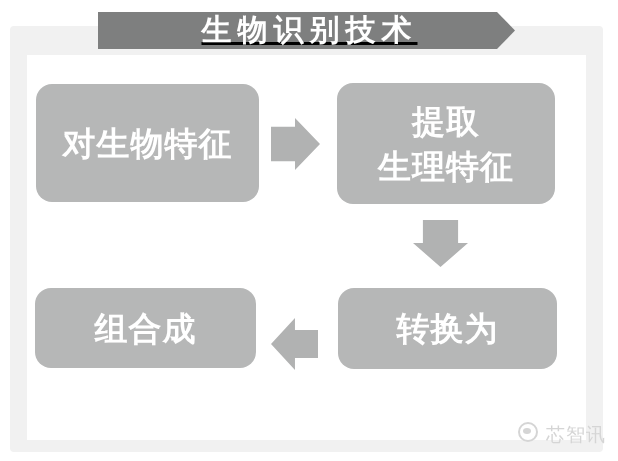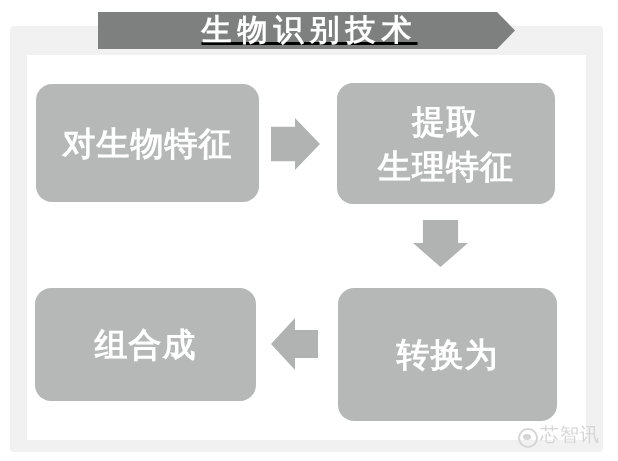--- a/index.html
+++ b/index.html
@@ -26,37 +26,37 @@
     letter-spacing:6px;padding-left:6px;white-space:nowrap;
   }
   .step-box{
     position:absolute;background:var(--box,#b6b7b7);border-radius:16px;
     display:flex;flex-direction:column;align-items:center;justify-content:center;
     color:var(--text,#ffffff);font-weight:bold;font-size:33px;line-height:45px;
     letter-spacing:1px;text-align:center;
   }
   .box-1{left:36px;top:84px;width:223px;height:118px;}
   .box-2{left:337px;top:83px;width:218px;height:121px;}
-  .box-3{left:338px;top:288px;width:219px;height:133px;gap:8px;}
-  .box-4{left:35px;top:288px;width:221px;height:113px;}
+  .box-3{left:338px;top:288px;width:219px;height:81px;gap:8px;}
+  .box-4{left:35px;top:288px;width:221px;height:80px;}
   .arrow{position:absolute;background:var(--arrow,#b1b2b2);}
   .arrow-right{
     left:271px;top:118px;width:49px;height:52px;
     clip-path:polygon(0 17%,49% 17%,49% 0,100% 50%,49% 100%,49% 83%,0 83%);
   }
   .arrow-down{
     left:413px;top:220px;width:55px;height:47px;
     clip-path:polygon(18% 0,82% 0,82% 49%,100% 49%,50% 100%,0 49%,18% 49%);
   }
   .arrow-left{
     left:271px;top:318px;width:47px;height:52px;
     clip-path:polygon(100% 23%,51% 23%,51% 0,0 50%,51% 100%,51% 77%,100% 77%);
   }
   .watermark{
-    position:absolute;left:518px;top:422px;display:flex;align-items:flex-end;gap:2px;
+    position:absolute;left:518px;top:422px;display:flex;align-items:flex-start;gap:8px;
   }
   .wm-logo{
     width:20px;height:20px;border:2px solid var(--watermark,#d5d5d5);
     border-radius:50%;position:relative;box-sizing:border-box;
   }
   .wm-logo::after{
     content:"";position:absolute;left:3px;top:4px;width:8px;height:6px;
     border-radius:50%;background:var(--watermark,#d5d5d5);
   }
   .wm-text{

